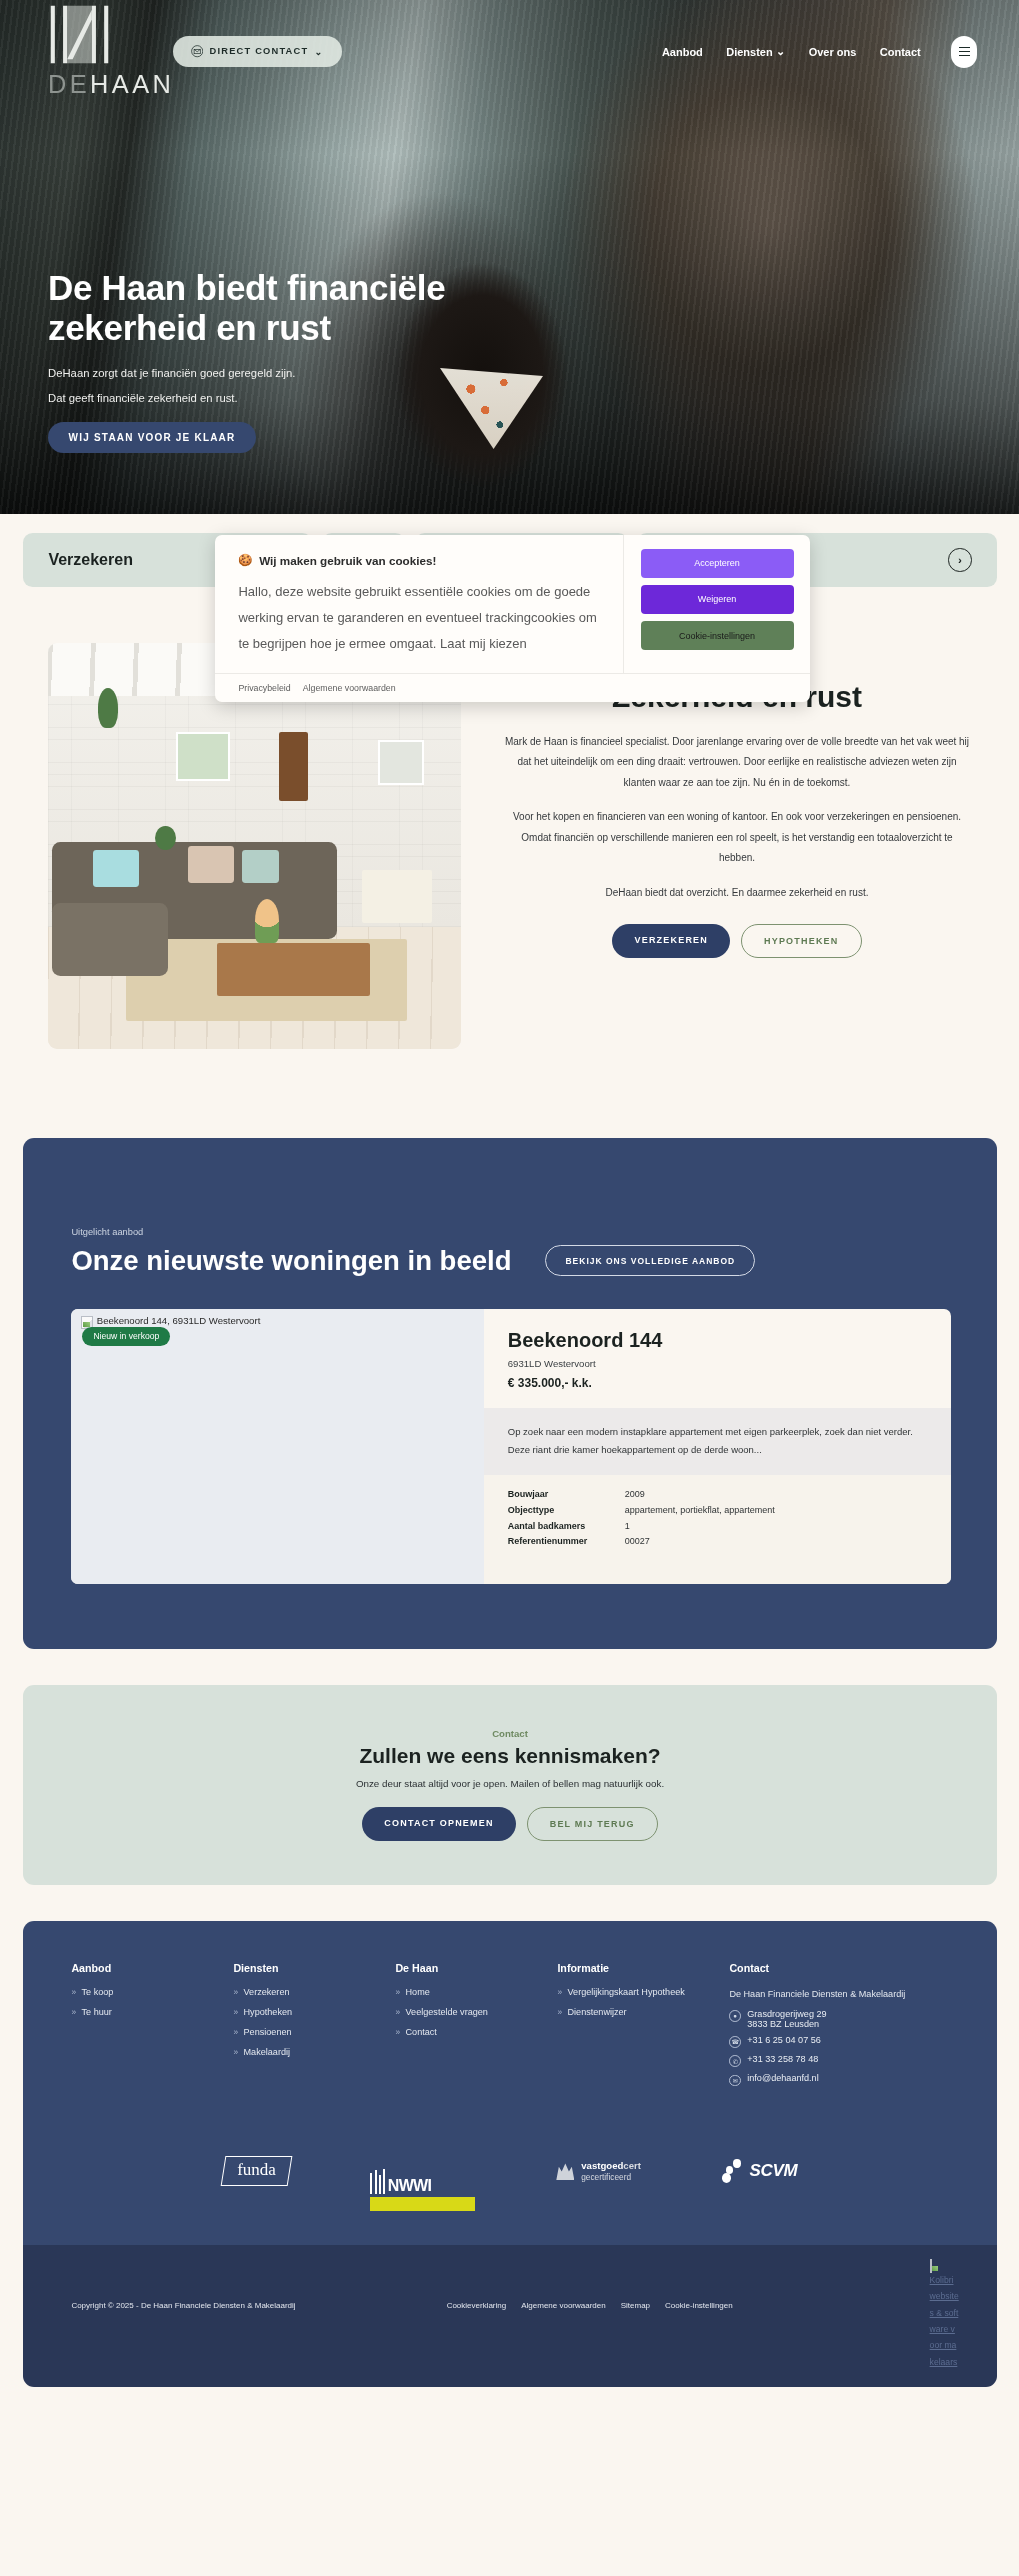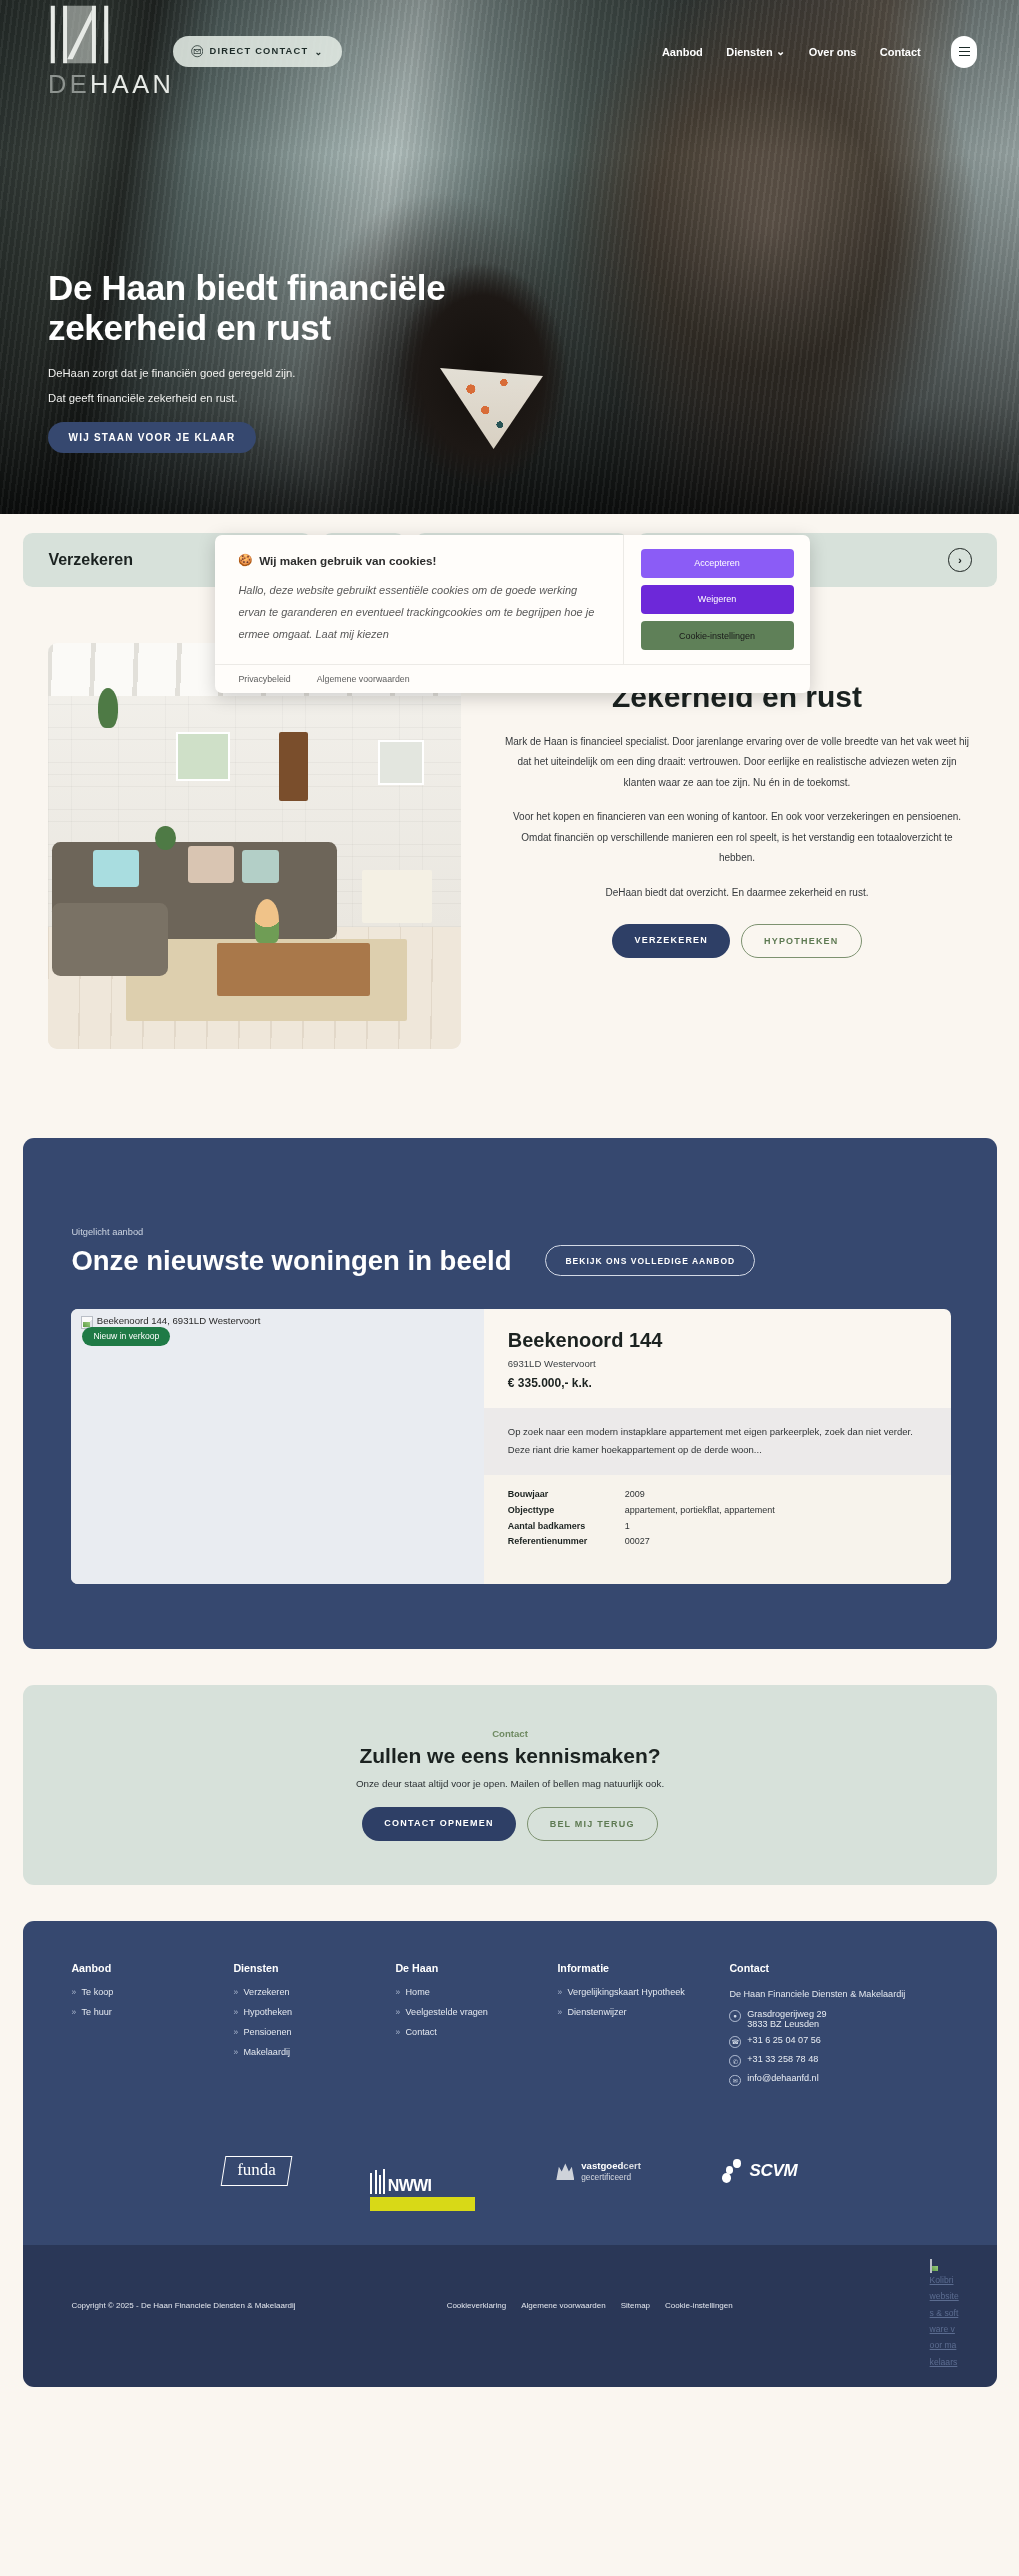--- a/index.html
+++ b/index.html
@@ -135,27 +135,27 @@
   
   .cookie {
     position:absolute; left:215px; top:535px; width: 595px;
     background:#fffdfa; border-radius: 6.9px;
     box-shadow: 0 4.8px 18px rgba(0,0,0,0.18);
     z-index: 60; overflow:hidden;
   }
   .cookie-main { display:flex; }
   .cookie-left { flex:1; padding: 18px 20.6px 16.5px 23.4px; border-right:0.7px solid #eceae6; }
   .cookie-title { font-size: 11.7px; font-weight:700; color:#2c2c2c; display:flex; align-items:center; gap:6.2px;}
-  .cookie-body { margin-top:11.7px; font-size:11px; line-height:2.0; color:#595959;font-style:italic; }
+  .cookie-body { margin-top:11.7px; font-size:13px; line-height:2.0; color:#595959; }
   .cookie-right { width: 186px; padding: 13.8px 16.5px; display:flex; flex-direction:column; gap:6.9px;}
   .ck-btn { border-radius:4.1px; padding: 9.6px 0; text-align:center; font-size:9px; color:#fff; cursor:pointer; }
   .ck-accept { background:#8b5cf6; }
   .ck-refuse { background:#6d28d9; }
   .ck-settings { background:#5f8058; color:#1a1a1a; }
-  .cookie-foot { border-top:0.7px solid #eceae6; padding: 9px 23.4px; display:flex; gap:26px; }
+  .cookie-foot { border-top:0.7px solid #eceae6; padding: 9px 23.4px; display:flex; gap:12px; }
   .cookie-foot span { font-size:8.8px; color:#5d5d5d; cursor:pointer; }
 
   
   .about { display:flex; padding: 41px 48px 0 48px; gap: 41px; align-items:flex-start; }
   .about-img {
     width: 413px; height: 406px; border-radius: 9.6px; overflow:hidden; flex:none;
     background:#efe9e0; position:relative;
   }
   .room { position:absolute; inset:0; }
   .room-wall { position:absolute; left:0; top:0; right:0; height:70%; background:linear-gradient(#f3f1ec,#eae7e0); }

